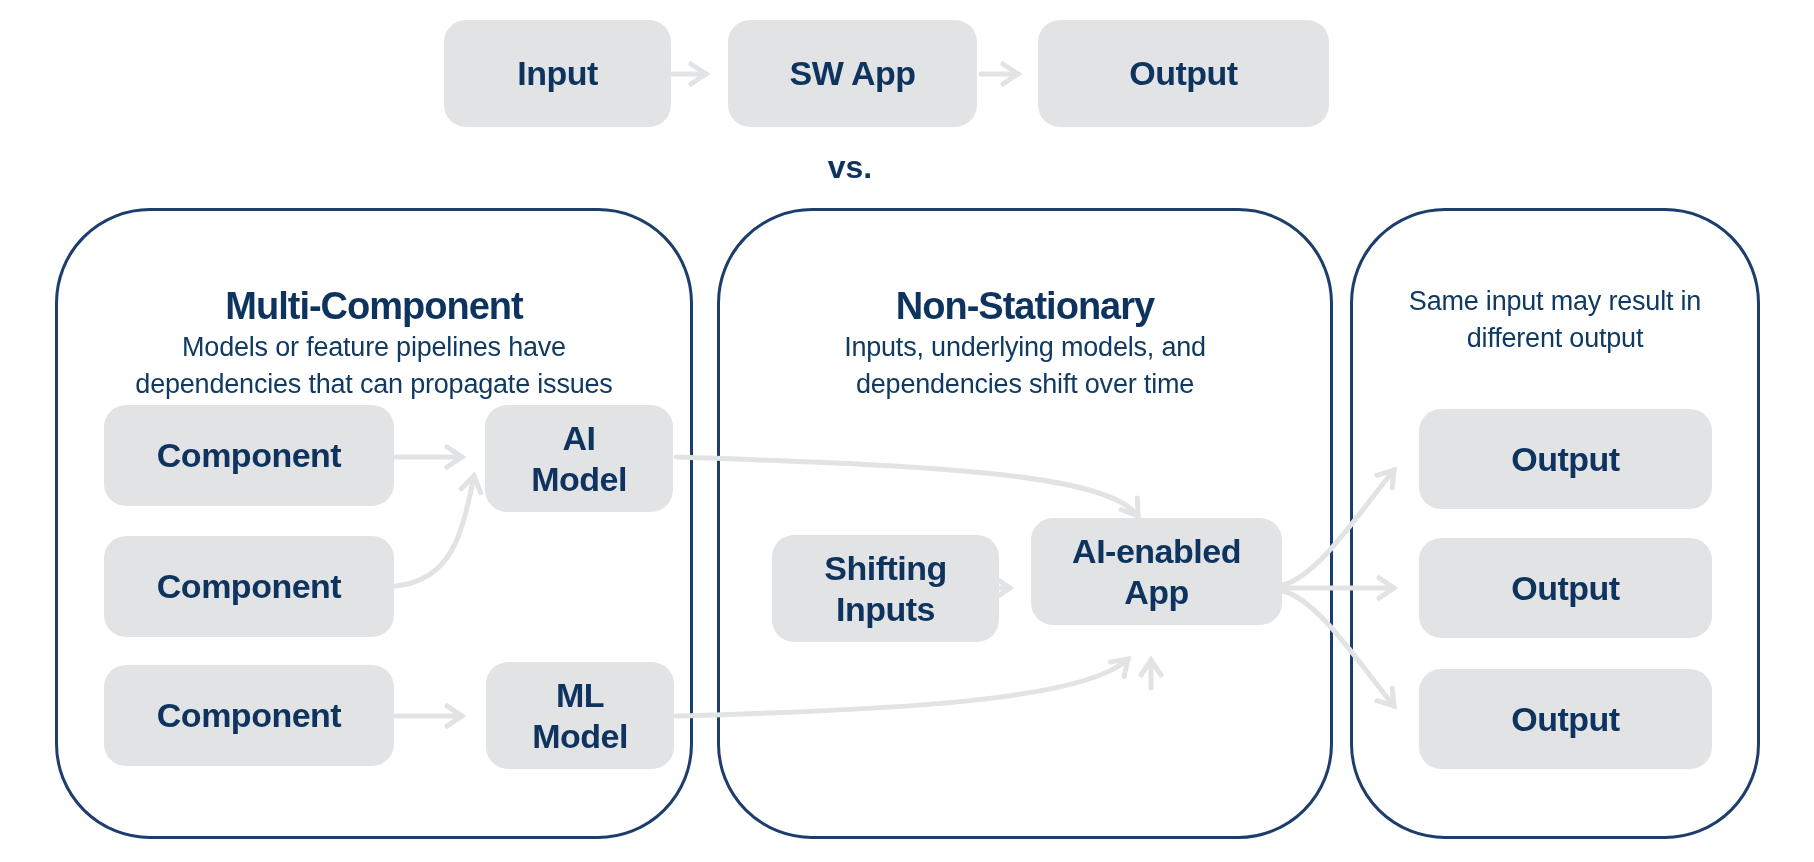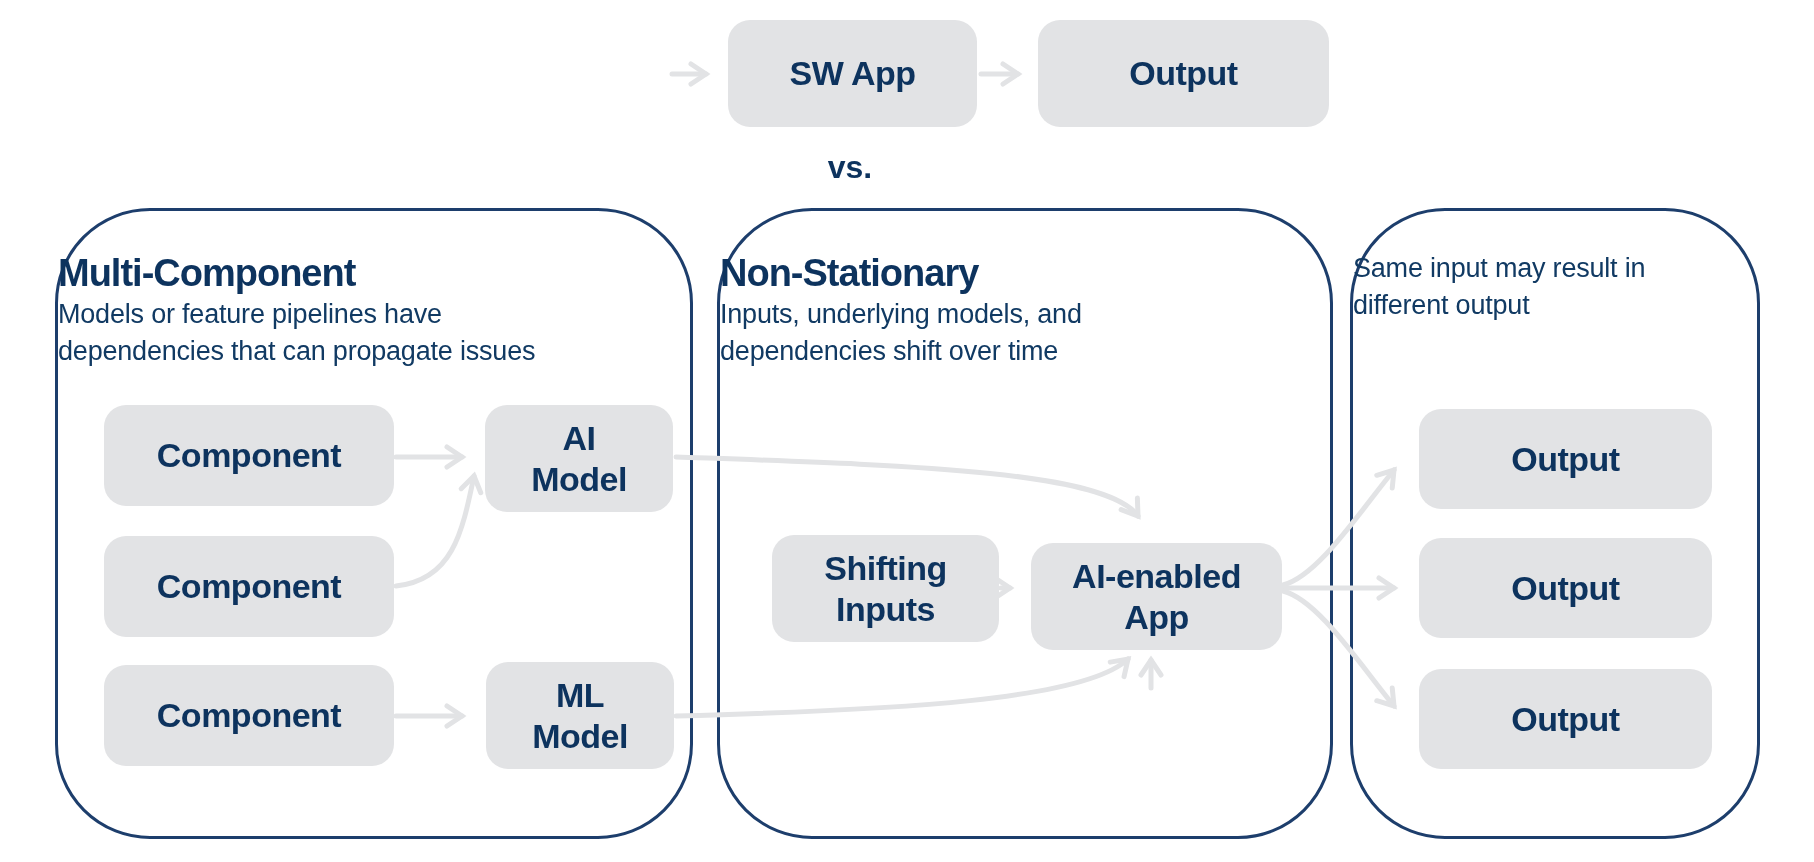--- a/index.html
+++ b/index.html
@@ -1,21 +1,21 @@
 <!DOCTYPE html>
 <html><head>
 <meta charset="utf-8">
 <style>
   html,body{margin:0;padding:0;background:#ffffff;}
   body{font-family:"Liberation Sans","DejaVu Sans",sans-serif;}
   .canvas{position:relative;width:1814px;height:862px;background:#ffffff;overflow:hidden;}
 
   
   .panel{position:absolute;border:3px solid #1d3e6c;border-radius:95px;box-sizing:border-box;z-index:1;background:transparent;}
-  .panel-head{width:100%;text-align:left;padding-top:39px;box-sizing:border-box;}
+  .panel-head{width:100%;text-align:center;padding-top:72px;box-sizing:border-box;}
   .panel-title{font-weight:bold;font-size:38px;line-height:46px;color:#0d335e;letter-spacing:-1px;}
   .panel-sub{font-size:27px;line-height:37px;color:#113a63;white-space:pre-line;margin-top:0;letter-spacing:-0.2px;}
 
   
   .box{position:absolute;background:#e2e3e5;border-radius:22px;display:flex;align-items:center;justify-content:center;z-index:3;}
   .box .lbl{font-weight:bold;font-size:34px;line-height:41px;color:#0d335e;text-align:center;white-space:pre-line;letter-spacing:-0.5px;}
 
   .vs{position:absolute;left:790px;top:149px;width:120px;text-align:center;font-weight:bold;font-size:32px;color:#0d335e;z-index:3;}
 
   svg.arrows{position:absolute;left:0;top:0;z-index:2;}
@@ -39,20 +39,23 @@
     <path d="M 396 716 L 462 716" marker-end="url(#ah)"></path>
     <path d="M 676 457 C 900 465 1105 470 1138 516" marker-end="url(#ah)"></path>
     <path d="M 676 716 C 900 710 1085 700 1128 659" marker-end="url(#ah)"></path>
     <path d="M 1001 588 L 1010 588" marker-end="url(#ah)"></path>
     <path d="M 1151 688 L 1151 660" marker-end="url(#ah)"></path>
     <path d="M 1283 585 C 1318 576 1358 514 1394 470" marker-end="url(#ah)"></path>
     <path d="M 1283 588 L 1394 588" marker-end="url(#ah)"></path>
     <path d="M 1283 591 C 1318 600 1358 662 1394 706" marker-end="url(#ah)"></path>
   </svg>
 
+  <div class="box" style="left:444px;top:20px;width:227px;height:107px">
+    <span class="lbl">Input</span>
+  </div>
   <div class="box" style="left:728px;top:20px;width:249px;height:107px">
     <span class="lbl">SW App</span>
   </div>
   <div class="box" style="left:1038px;top:20px;width:291px;height:107px">
     <span class="lbl">Output</span>
   </div>
   <div class="vs">vs.</div>
 
   <div class="panel" style="left:55px;top:208px;width:638px;height:631px">
     <div class="panel-head">
@@ -83,21 +86,21 @@
     <div class="panel-head">
       <div class="panel-title">Non-Stationary</div>
       <div class="panel-sub">Inputs, underlying models, and
 dependencies shift over time</div>
     </div>
   </div>
   <div class="box" style="left:772px;top:535px;width:227px;height:107px">
     <span class="lbl">Shifting
 Inputs</span>
   </div>
-  <div class="box" style="left:1031px;top:543px;width:251px;height:107px">
+  <div class="box" style="left:1031px;top:518px;width:251px;height:107px">
     <span class="lbl">AI-enabled
 App</span>
   </div>
 
   <div class="panel" style="left:1350px;top:208px;width:410px;height:631px">
     <div class="panel-head">
       <div class="panel-sub">Same input may result in
 different output</div>
     </div>
   </div>

